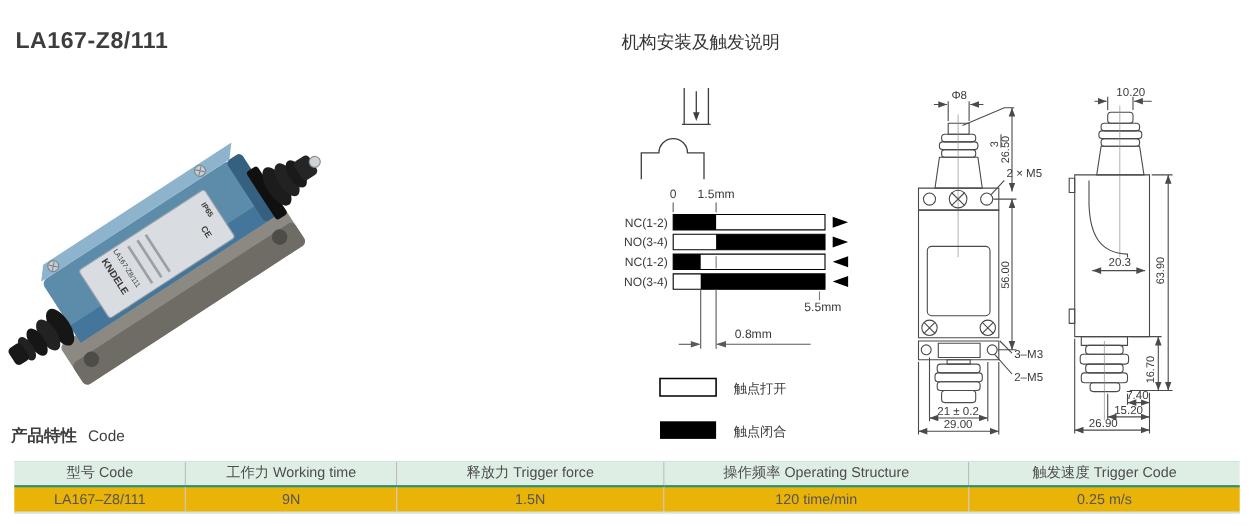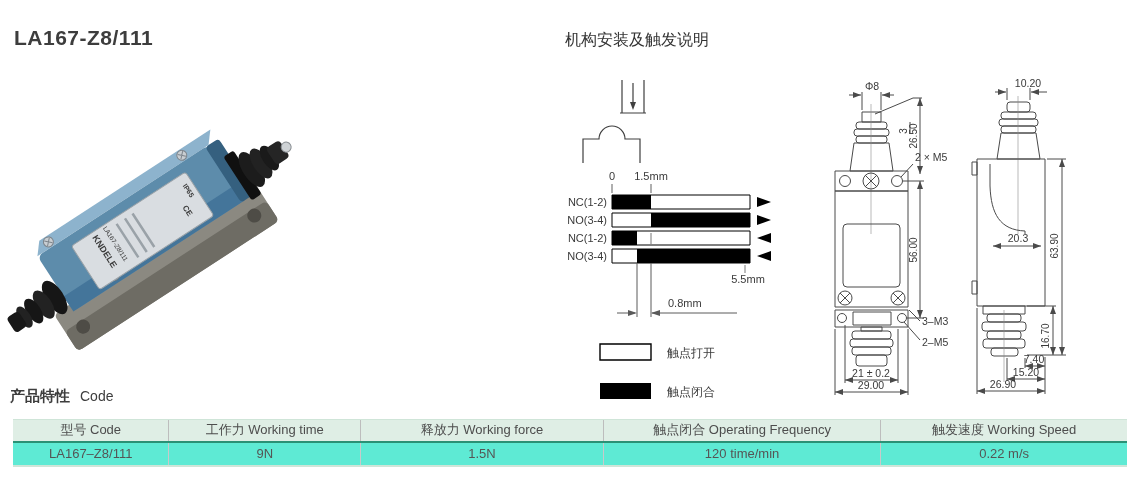--- a/index.html
+++ b/index.html
@@ -23,21 +23,21 @@
   #features-title .zh { font-size:15px; font-weight:bold; color:#3d3d3d; }
   #features-title .en { font-size:14px; color:#3d3d3d; margin-left:10px; }
 
   table.spec { position:absolute; left:13px; top:403px; width:1114px; border-collapse:collapse; table-layout:fixed; }
   table.spec th {
     background:#dfeee5; font-weight:normal; font-size:13px; color:#4d4d4d;
     height:22px; border-top:1px solid #cfe5d8;
     border-bottom:2px solid #2a9175; border-left:1px solid #bdbdbd;
   }
   table.spec td {
-    background:#5eead4; font-size:13px; color:#555;
+    background:#eab308; font-size:13px; color:#555;
     height:24px; text-align:center; border-bottom:2px solid #cfe5d8; border-left:1px solid #c9c9c9;
   }
   table.spec th:first-child, table.spec td:first-child { border-left:none; }
 </style>
 </head>
 <body>
 
 <div id="page">
 
   <div class="abs" id="page-title">LA167-Z8/111</div>
@@ -332,29 +332,29 @@
       <col style="width:14%">
         <col style="width:17.2%">
         <col style="width:21.8%">
         <col style="width:24.9%">
         <col style="width:22.1%">
     </colgroup>
     <thead>
       <tr>
         <th>型号 Code</th>
         <th>工作力 Working time</th>
-        <th>释放力 Working force</th>
-        <th>触点闭合 Operating Frequency</th>
-        <th>触发速度 Working Speed</th>
+        <th>释放力 Trigger force</th>
+        <th>操作频率 Operating Structure</th>
+        <th>触发速度 Trigger Code</th>
       </tr>
     </thead>
     <tbody>
       <tr>
         <td>LA167–Z8/111</td>
         <td>9N</td>
         <td>1.5N</td>
         <td>120 time/min</td>
-        <td>0.22 m/s</td>
+        <td>0.25 m/s</td>
       </tr>
     </tbody>
   </table>
 
 </div>
 
 </body></html>

